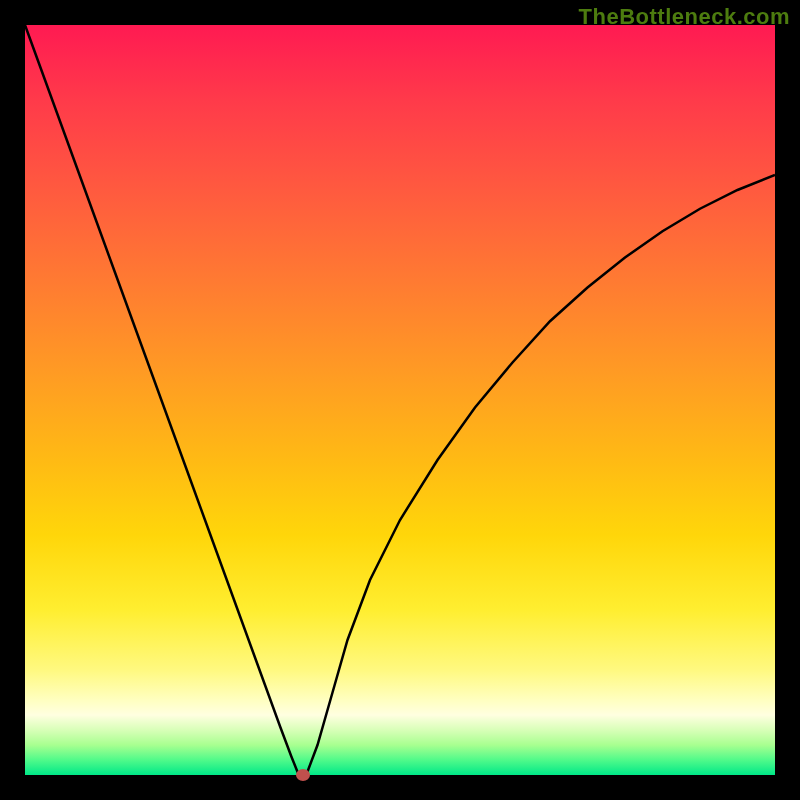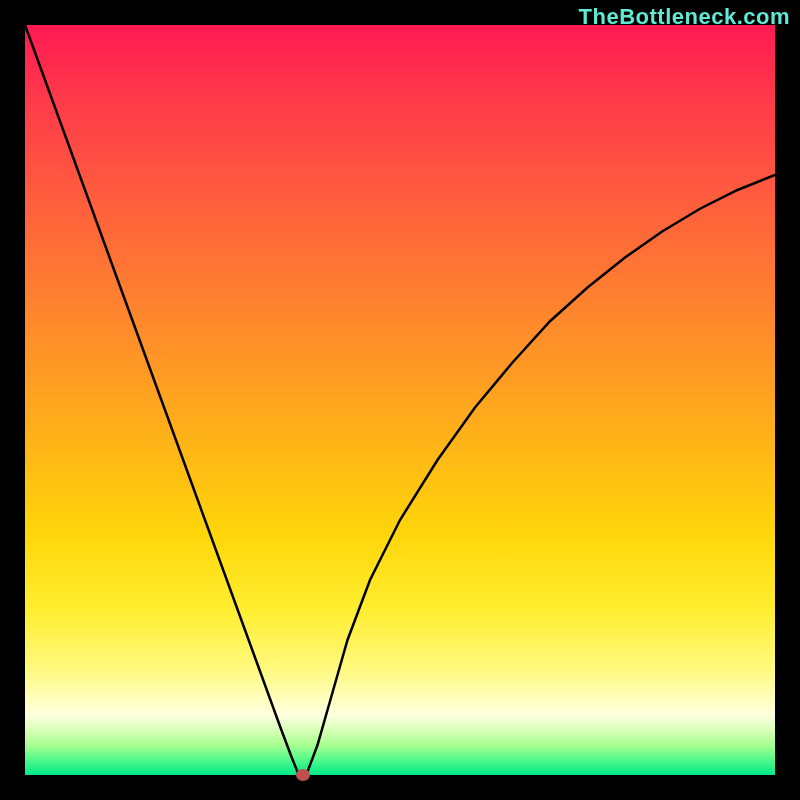--- a/index.html
+++ b/index.html
@@ -14,21 +14,21 @@
   .frame {
     position: relative;
     width: 800px;
     height: 800px;
     background: #000;
   }
   .watermark {
     position: absolute;
     top: 4px;
     right: 10px;
-    color: #5eead4;
+    color: #4d7c0f;
     font-size: 22px;
     font-weight: 600;
     letter-spacing: 0.5px;
     z-index: 10;
   }
   .plot {
     position: absolute;
     left: 25px;
     top: 25px;
     width: 750px;

